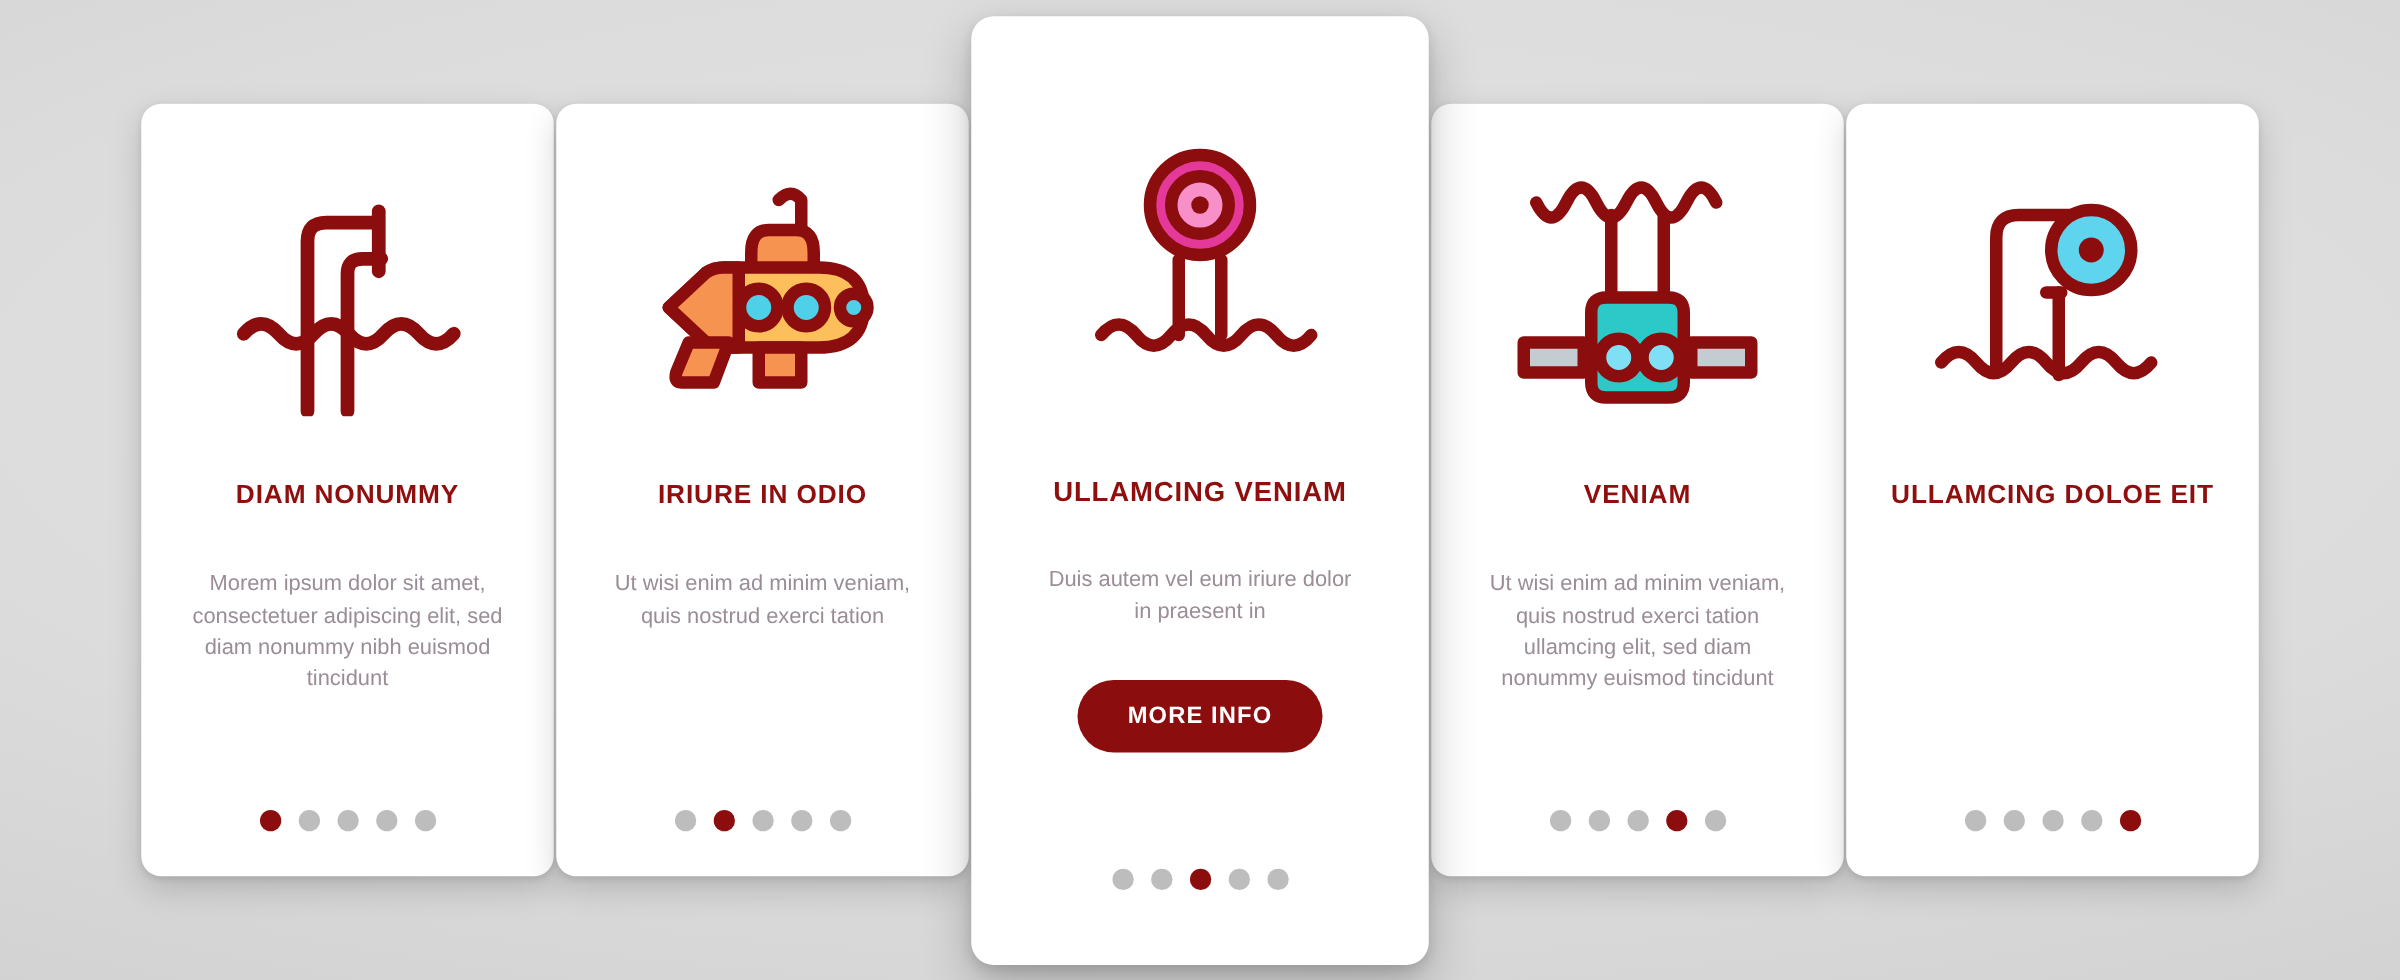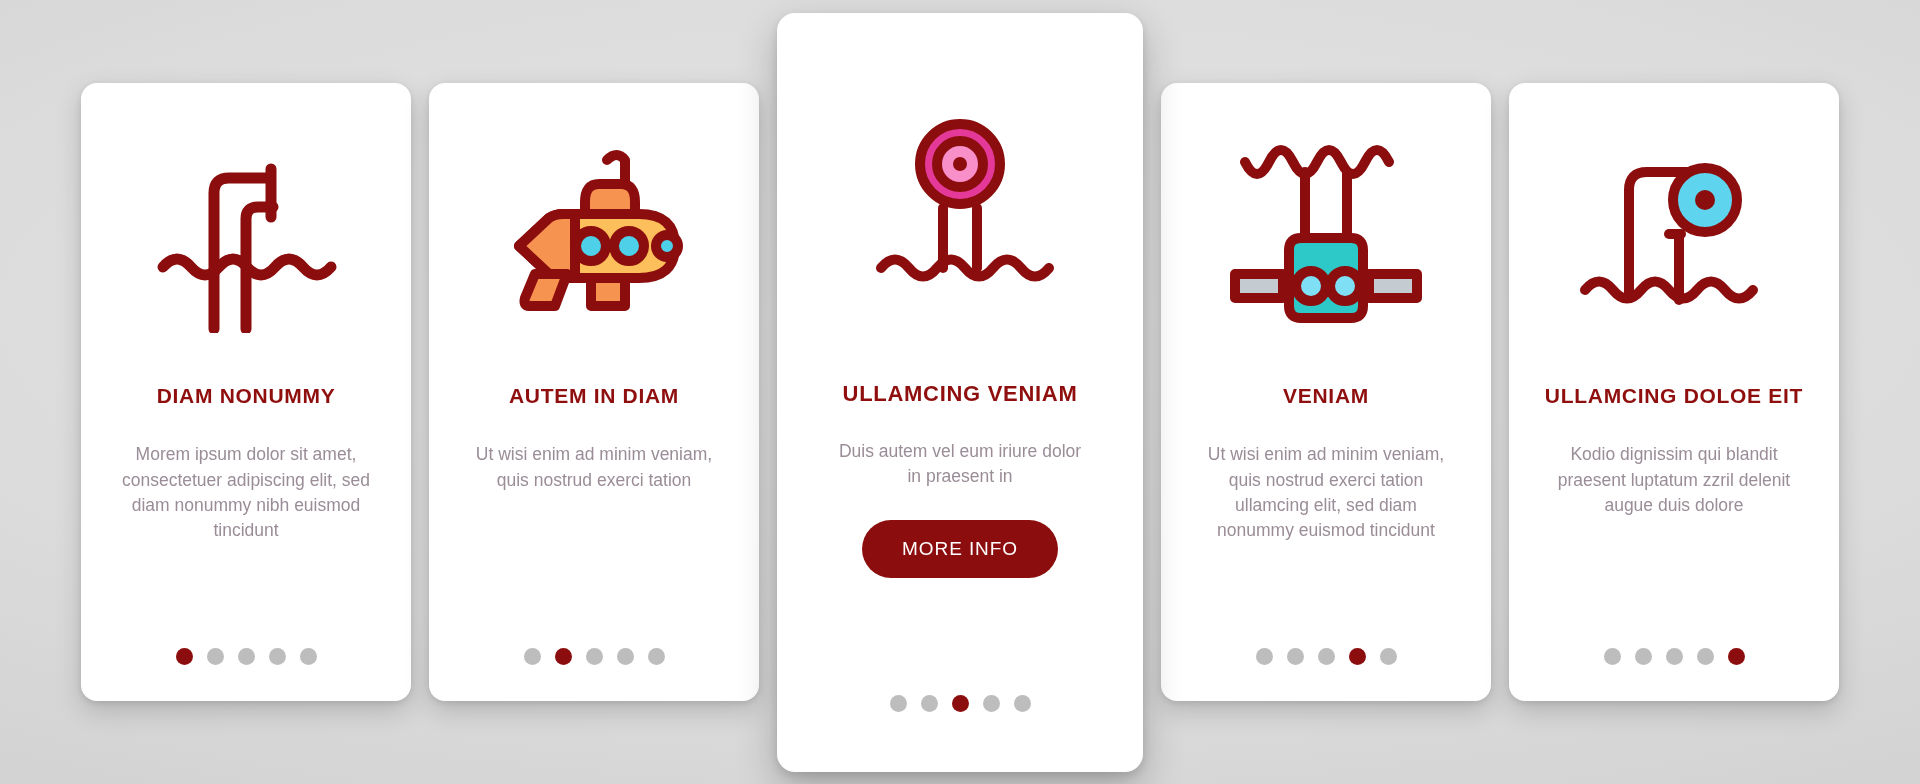--- a/index.html
+++ b/index.html
@@ -25,21 +25,21 @@
 
   .cards {
     position: absolute;
     left: 0;
     top: 0;
     width: 1920px;
     height: 784px;
     display: flex;
     align-items: center;
     justify-content: center;
-    gap: 18px;
+    gap: 2px;
   }
 
   .card {
     position: relative;
     width: 330px;
     height: 618px;
     background: #ffffff;
     border-radius: 16px;
     box-shadow: 0 10px 26px rgba(0,0,0,0.17), 0 2px 6px rgba(0,0,0,0.10);
     display: flex;
@@ -84,40 +84,40 @@
   .card.featured .card-title {
     font-size: 22px;
     margin-bottom: 28px;
   }
 
   .card-body {
     color: #9a8d97;
     font-size: 17.5px;
     line-height: 1.45;
     text-align: center;
-    margin: 4px;
+    margin: 16px;
     max-width: 260px;
   }
   .card.featured .card-body {
     max-width: 250px;
     font-size: 17.5px;
   }
 
   .spacer { flex: 1 1 auto; }
 
   .more-btn {
     margin-top: 26px;
     background: #8c0d0d;
     color: #ffffff;
     border: none;
     border-radius: 30px;
     padding: 0 40px;
     height: 58px;
     font-family: "Liberation Sans", sans-serif;
-    font-weight: normal;
+    font-weight: bold;
     font-size: 19px;
     letter-spacing: 0.9px;
     cursor: pointer;
     flex: 0 0 auto;
   }
 
   .dots {
     display: flex;
     gap: 14px;
     align-items: center;
@@ -173,21 +173,21 @@
             <path d="M30 108 L60 80 Q66 76 74 76 L150 76 Q186 76 186 108 Q186 140 150 140 L74 140 Q66 140 60 136 Z" fill="#fcbf5c"></path>
             <path d="M30 108 L60 80 Q66 76 74 76 L86 76 L86 140 L74 140 Q66 140 60 136 Z" fill="#f79350"></path>
             <path d="M46 136 L78 136 L66 168 L40 168 Q34 168 36 160 Z" fill="#f79350"></path>
             <path d="M102 168 L136 168 L136 140 L102 140 Z" fill="#f79350"></path>
             <circle cx="102" cy="108" r="15" fill="#4dd0e8"></circle>
             <circle cx="140" cy="108" r="15" fill="#4dd0e8"></circle>
             <circle cx="178" cy="108" r="11" fill="#4dd0e8"></circle>
           </g>
         </svg>
       </div>
-      <div class="card-title">AUTEM IN DIAM</div>
+      <div class="card-title">IRIURE IN ODIO</div>
       <div class="card-body">Ut wisi enim ad minim veniam, quis nostrud exerci tation</div>
       <div class="spacer"></div>
       <div class="dots">
         <span class="dot"></span>
         <span class="dot active"></span>
         <span class="dot"></span>
         <span class="dot"></span>
         <span class="dot"></span>
       </div>
     </div>
@@ -252,21 +252,20 @@
             <path d="M60 160 L60 52 Q60 34 78 34 L120 34" fill="none"></path>
             <circle cx="136" cy="62" r="32" fill="#5fd4ef"></circle>
             <circle cx="136" cy="62" r="10" fill="#8c0d0d" stroke="none"></circle>
             <path d="M100 96 L112 96" fill="none"></path>
             <path d="M110 96 L110 162" fill="none"></path>
             <path d="M16 152 q14 -17 28 0 t28 0 t28 0 t28 0 t28 0 t28 0" fill="none"></path>
           </g>
         </svg>
       </div>
       <div class="card-title">ULLAMCING DOLOE EIT</div>
-      <div class="card-body">Kodio dignissim qui blandit praesent luptatum zzril delenit augue duis dolore</div>
       <div class="spacer"></div>
       <div class="dots">
         <span class="dot"></span>
         <span class="dot"></span>
         <span class="dot"></span>
         <span class="dot"></span>
         <span class="dot active"></span>
       </div>
     </div>
 

